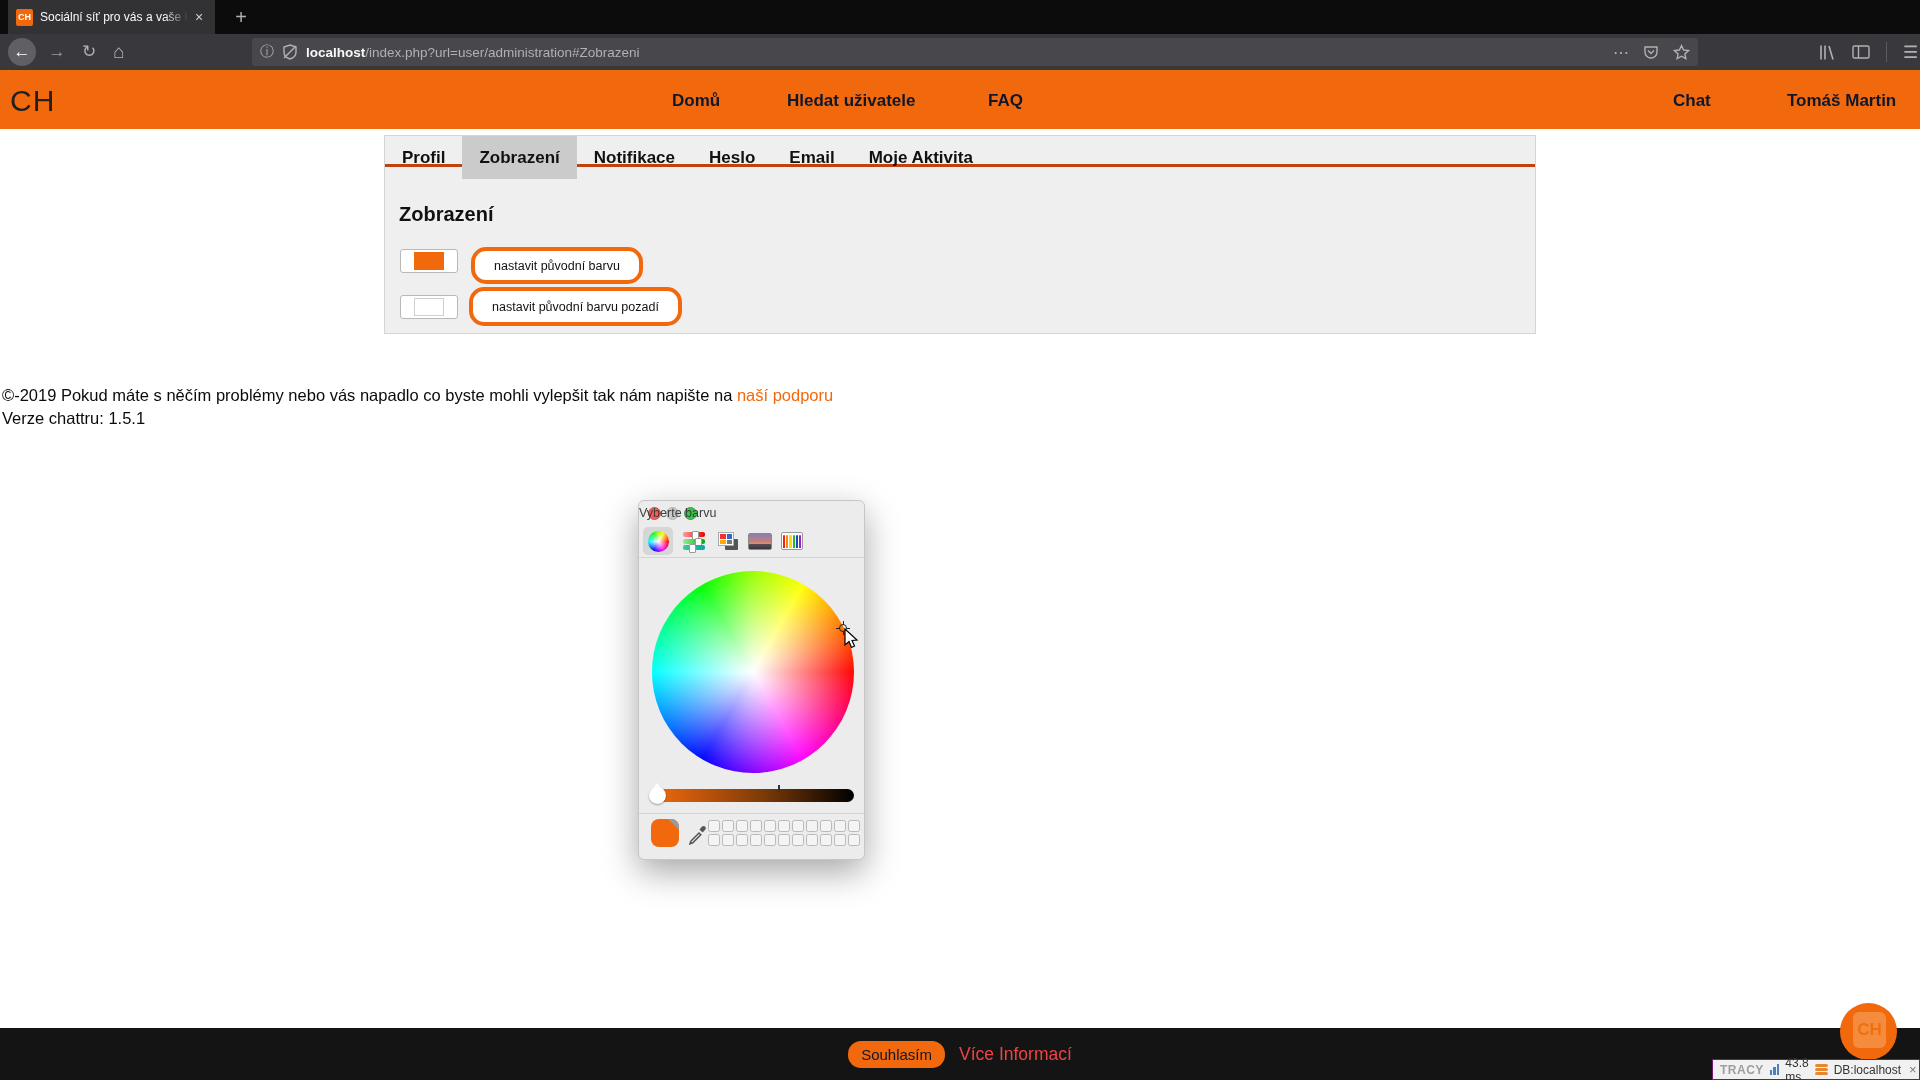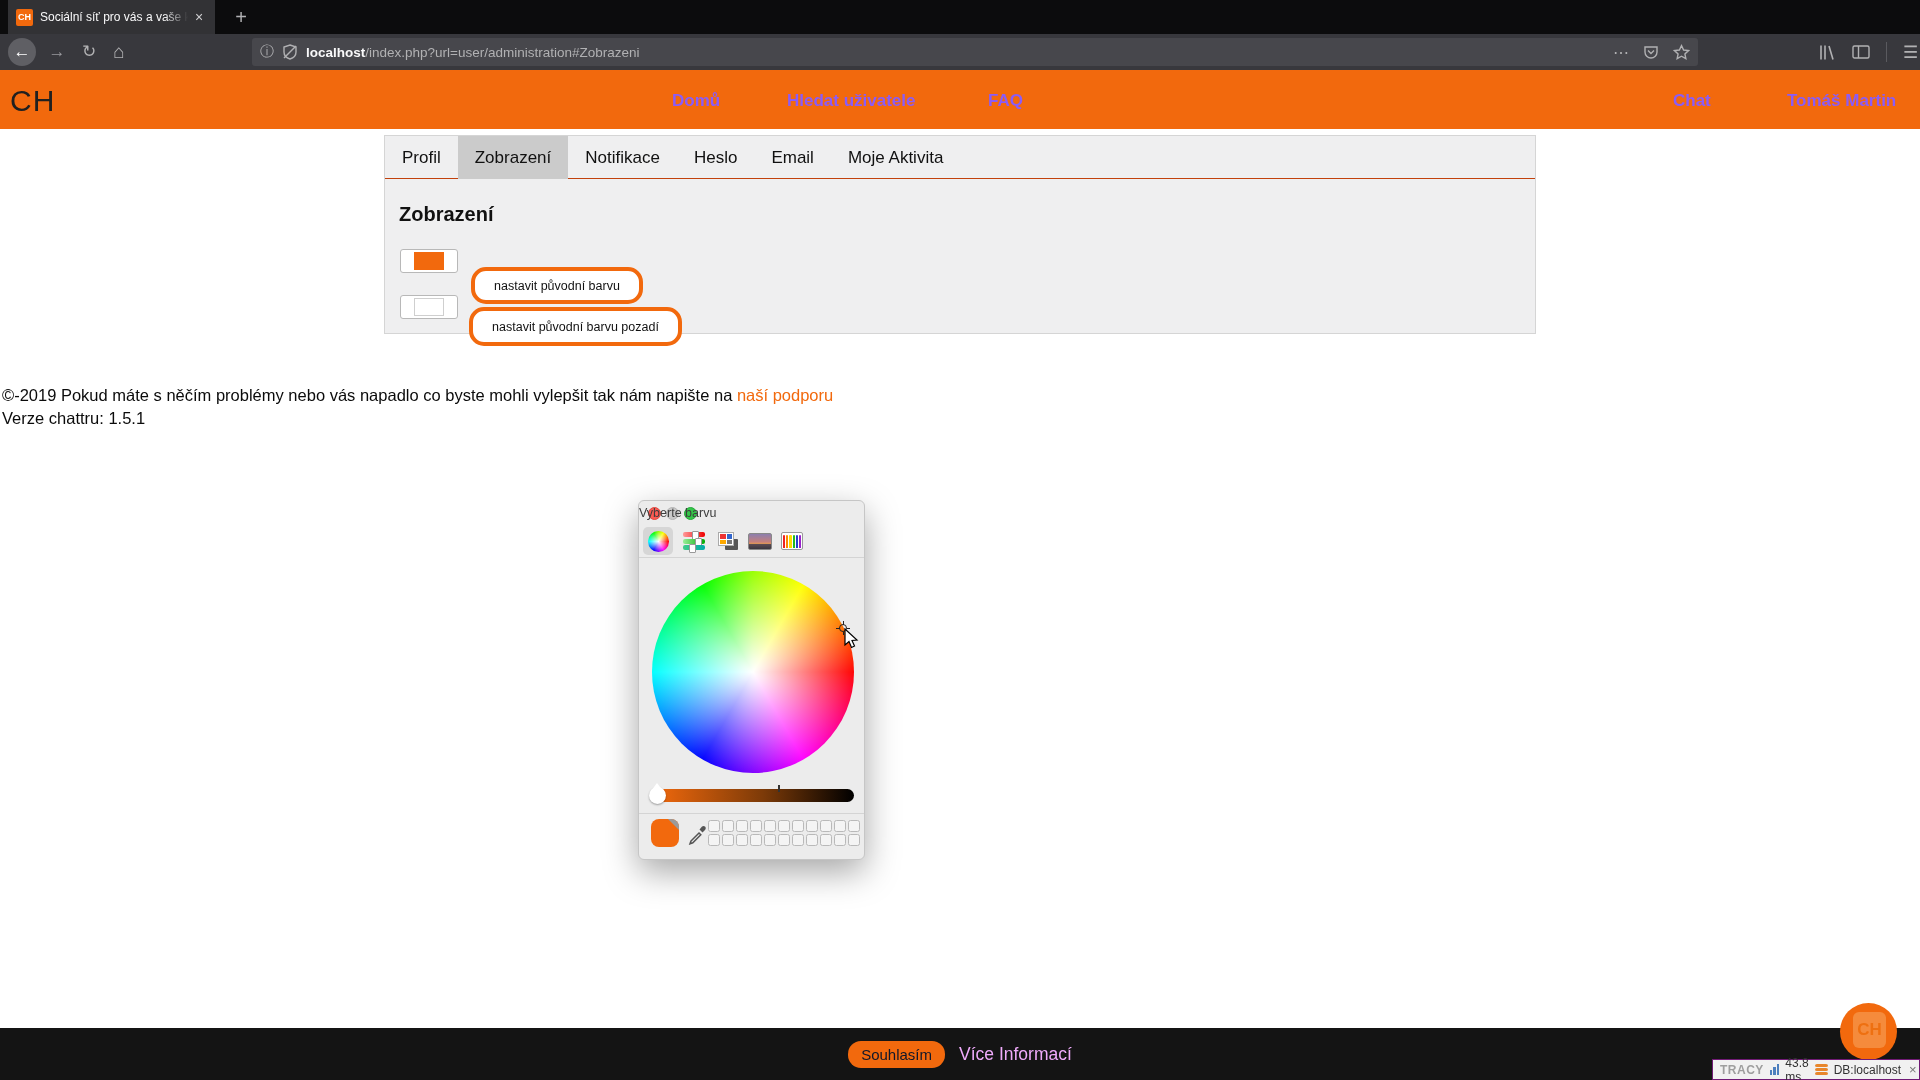--- a/index.html
+++ b/index.html
@@ -28,34 +28,34 @@
   #url-text { font-size:13.5px; color:#b1b1b3; white-space:nowrap; overflow:hidden; flex:1; }
   #url-text b { color:#f9f9fa; font-weight:bold; }
   .urlbar-right { display:flex; align-items:center; gap:14px; color:#b1b1b3; }
   #toolbar-right { position:absolute; left:1818px; top:38px; height:28px; display:flex; align-items:center; gap:16px; color:#b1b1b3; }
   .vsep { width:1px; height:20px; background:#5a5a5f; }
   .svgicon { display:block; }
 
   
   #site-nav { left:0; top:70px; width:1920px; height:59px; background:#f2690d; }
   #site-logo { position:absolute; left:10px; top:84px; font-size:30px; color:#202020; letter-spacing:1px; }
-  .nav-link { position:absolute; top:91px; color:#8b5cf6; font-size:17px; font-weight:bold; white-space:nowrap; }
+  .nav-link { position:absolute; top:91px; color:#0f172a; font-size:17px; font-weight:bold; white-space:nowrap; }
 
   
   #panel { left:384px; top:135px; width:1152px; height:199px; background:#efeff0; border:1px solid #d5d5d5; }
-  #tabs-row { display:flex; height:43px; border-bottom:1px solid #c2410c; }
+  #tabs-row { display:flex; height:31px; border-bottom:3px solid #c2410c;font-weight:bold; }
   .tab { height:43px; display:flex; align-items:center; padding:0 17px; font-size:17px; color:#111; }
   .tab.active { background:#cbcbcb; }
   #content-heading { position:absolute; left:14px; top:67px; font-size:20px; font-weight:bold; color:#111; }
   .color-well { position:absolute; width:58px; height:24px; background:#fff; border:1px solid #b8b8b8; border-radius:3px; padding:2px 13px; }
   .color-well .inner { width:100%; height:100%; }
   #well-1 { left:15px; top:113px; }
   #well-2 { left:15px; top:159px; }
   #well-2 .inner { border:1px solid #cfcfcf; }
-  .orange-btn { position:absolute; background:#fff; border:4px solid #f2690d; border-radius:15px; font-size:12.5px; color:#111; display:flex; align-items:center; justify-content:center; font-family:"Liberation Sans", sans-serif;margin-top:20px; }
+  .orange-btn { position:absolute; background:#fff; border:4px solid #f2690d; border-radius:15px; font-size:12.5px; color:#111; display:flex; align-items:center; justify-content:center; font-family:"Liberation Sans", sans-serif; }
   #reset-color-btn { left:86px; top:111px; width:172px; height:37px; }
   #reset-bg-btn { left:84px; top:151px; width:213px; height:39px; }
 
   
   #footer-line1 { left:2px; top:386px; font-size:16.5px; color:#0b0b0b; }
   #footer-line1 a { color:#f2690d; text-decoration:none; }
   #footer-line2 { left:2px; top:409px; font-size:16.5px; color:#0b0b0b; }
 
   
   #picker { left:638px; top:500px; width:227px; height:360px; background:#ececec; border:1px solid #c6c6c6; border-radius:6px; box-shadow:0 12px 34px rgba(0,0,0,0.35); z-index:30; }
@@ -116,21 +116,21 @@
   #current-swatch { position:absolute; left:12px; top:318px; width:28px; height:28px; border-radius:8px; overflow:hidden; }
   #current-swatch .ear { position:absolute; right:0; top:0; width:0; height:0; border-left:11px solid transparent; border-top:11px solid #9a9a9a; }
   #eyedropper { position:absolute; left:48px; top:322px; }
   #swatch-grid { position:absolute; left:69px; top:319px; width:154px; display:flex; flex-wrap:wrap; gap:2px; }
   #swatch-grid .cell { width:12px; height:12px; background:#f4f4f4; border:1px solid #b9b9b9; border-radius:2.5px; }
 
   
   #cookie-bar { left:0; top:1028px; width:1920px; height:52px; background:#141414; display:flex; align-items:center; justify-content:center; gap:14px; z-index:10; }
   #cookie-text { color:#fff; font-size:17.5px; }
   #cookie-accept { background:#f2690d; color:#0f172a; border:none; border-radius:13px; font-size:15px; padding:5px 13px; font-family:"Liberation Sans", sans-serif; }
-  #cookie-more { color:#f0abfc; font-size:17.5px; text-decoration:none; }
+  #cookie-more { color:#ef4444; font-size:17.5px; text-decoration:none; }
 
   
   #chat-bubble { left:1840px; top:1003px; width:57px; height:57px; border-radius:50%; background:#f2690d; z-index:20; }
   #chat-bubble .speech { position:absolute; left:13px; top:9px; width:33px; height:36px; background:#f58b3c; border-radius:6px; display:flex; align-items:center; justify-content:center; color:#ee7011; font-size:17px; font-weight:bold; }
 
   
   #tracy-bar { left:1712px; top:1059px; width:208px; height:21px; background:#f1f1f1; border:1px solid #701a75; display:flex; align-items:center; padding:0 7px; gap:6px; z-index:40; font-size:12px; }
   #tracy-logo { color:#9e9e9e; font-weight:bold; letter-spacing:0.5px; font-size:12px; }
   .bars-icon { display:flex; align-items:flex-end; gap:1px; height:11px; }
   .bars-icon i { width:2.5px; background:#4d7fbe; }

